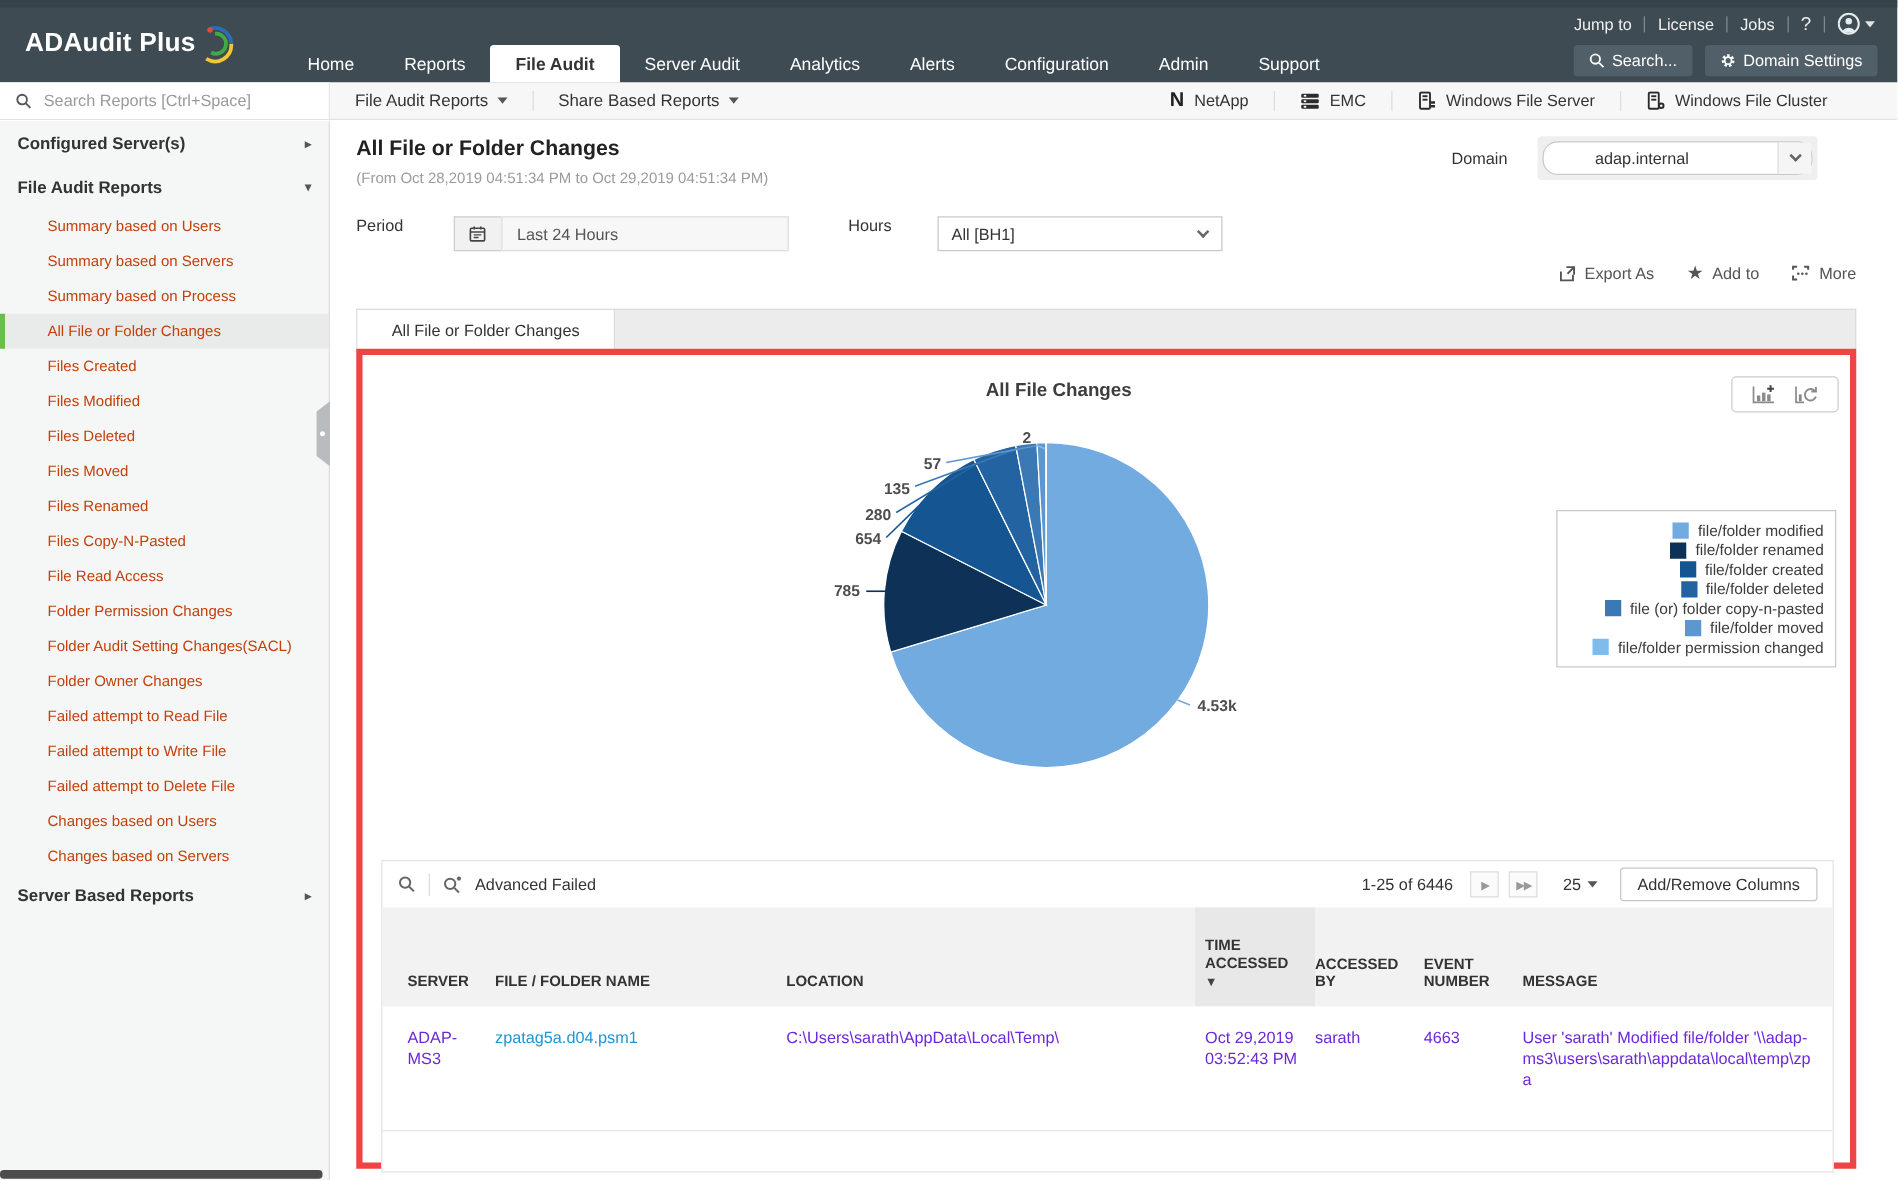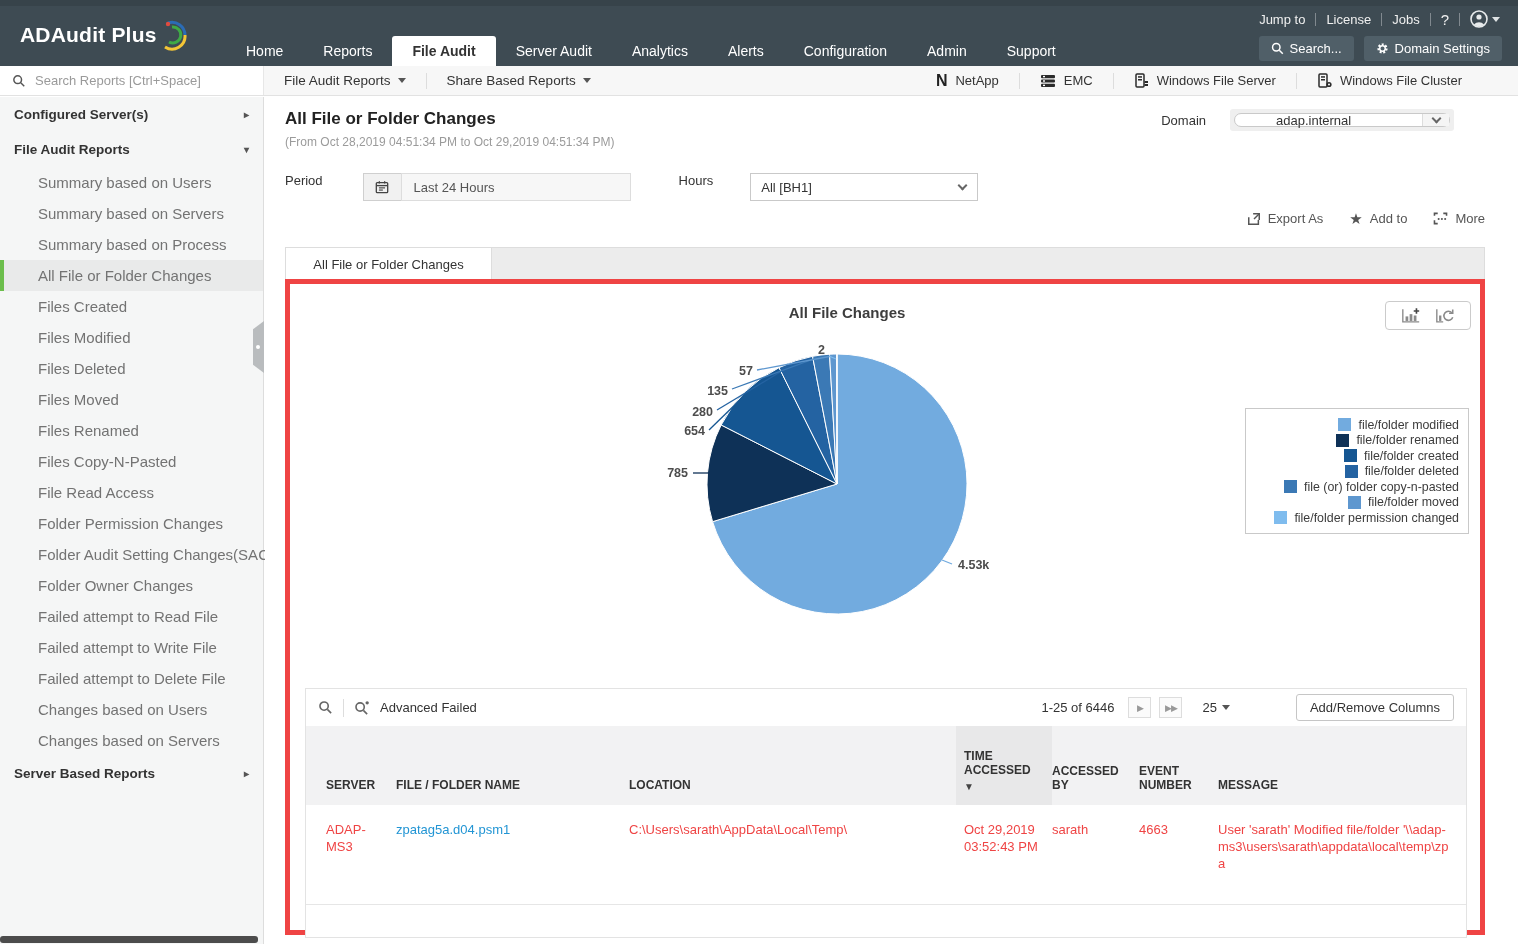--- a/index.html
+++ b/index.html
@@ -29,37 +29,37 @@
   .toolbar-search input::placeholder { color:#9a9a9a; }
   .tb-menus { display:flex; align-items:center; }
   .tb-menu { display:flex; align-items:center; gap:7px; font-size:13.5px; color:#333; padding:0 20px; cursor:pointer; height:100%; }
   .tb-sep { width:1px; height:16px; background:#ddd; align-self:center; }
   .tb-right { margin-left:auto; display:flex; align-items:center; padding-right:36px; }
   .integration { display:flex; align-items:center; gap:8px; font-size:13px; color:#333; padding:0 20px; cursor:pointer; }
   .tri-dn { display:inline-block; width:0; height:0; border-left:4px solid transparent; border-right:4px solid transparent; border-top:5px solid #555; }
 
   
   .sidebar { position:absolute; top:97px; left:0; bottom:0; width:264px; background:#F5F6F6; border-right:1px solid #DDD; }
-  .side-entry { display:flex; align-items:center; font-size:15px; color:#737373; padding:7px 14px 7px 38px; cursor:pointer; white-space:nowrap; }
+  .side-entry { display:flex; align-items:center; font-size:12px; color:#c2410c; padding:7px 14px 7px 38px; cursor:pointer; white-space:nowrap; }
   .side-entry.hdr { font-weight:bold; color:#333; padding:10px 14px; font-size:13.5px; }
   .side-entry .arrow { margin-left:auto; font-size:10px; color:#555; }
   .side-entry.sel { background:#E9EAEA; border-left:4px solid #6CBE4C; padding-left:34px; }
   .side-handle { position:absolute; right:-1px; top:224px; width:11px; height:52px; background:#B9BCBE; clip-path:polygon(100% 0,100% 100%,0 84%,0 16%); cursor:pointer; }
   .side-handle::after { content:""; position:absolute; top:24px; left:3px; width:4px; height:4px; border-radius:50%; background:#fff; }
   .side-hscroll { position:absolute; left:0; bottom:1px; width:258px; height:7px; background:#4C4C4C; border-radius:3px; cursor:pointer; }
 
   
   .content { position:absolute; top:97px; left:265px; right:0; bottom:0; background:#fff; }
   .page-title { position:absolute; left:20px; top:12px; font-size:17px; font-weight:bold; color:#222; }
   .page-sub { position:absolute; left:20px; top:38px; font-size:12px; color:#9b9b9b; }
 
   .domain-row { position:absolute; top:12px; right:64px; display:flex; align-items:center; gap:24px; }
   .domain-label { font-size:13px; color:#333; }
   .sel-frame { background:#EFEFEF; padding:4px; border-radius:3px; }
-  .select-box { display:flex; align-items:center; width:216px; height:14px; background:#fff; border:1px solid #C9C9C9; border-radius:12px; cursor:pointer;padding-left:32px; }
+  .select-box { display:flex; align-items:center; width:216px; height:27px; background:#fff; border:1px solid #C9C9C9; border-radius:12px; cursor:pointer;padding-left:32px; }
   .select-box .sel-text { flex:1; font-size:13px; color:#333; padding:0 9px; }
   .select-box .sel-arrow { width:27px; height:100%; display:flex; align-items:center; justify-content:center; border-left:1px solid #ddd; background:#F5F5F5; }
   .chev { display:inline-block; width:7px; height:7px; border-right:2px solid #666; border-bottom:2px solid #666; transform:rotate(45deg); margin-top:-4px; }
 
   .filter-row { position:absolute; top:76px; left:20px; display:flex; align-items:flex-start; }
   .lbl { font-size:13px; color:#333; }
   .cal-btn { width:38px; height:28px; background:#F1F1F1; border:1px solid #CFCFCF; border-right:none; display:flex; align-items:center; justify-content:center; cursor:pointer; margin-left:40px; }
   .period-input { width:230px; height:28px; background:#F7F7F7; border:1px solid #DDD; font-size:13px; color:#555; padding:0 12px; font-family:"Liberation Sans",sans-serif; }
   .hours-label { margin-left:48px; }
   .hours-select { margin-left:37px; display:flex; align-items:center; width:228px; height:28px; background:#fff; border:1px solid #C9C9C9; cursor:pointer; }
@@ -85,30 +85,30 @@
 
   
   .table-panel { position:absolute; left:15px; right:13px; top:404px; height:250px; border:1px solid #E3E3E3; background:#fff; overflow:hidden; }
   .tsearch-row { height:37px; display:flex; align-items:center; padding:0 12px; gap:10px; }
   .vline { width:1px; height:18px; background:#ddd; }
   .adv-label { font-size:13px; color:#333; cursor:pointer; }
   .tsearch-right { margin-left:auto; display:flex; align-items:center; gap:8px; }
   .range-text { font-size:13px; color:#333; margin-right:6px; }
   .pg-btn { width:23px; height:21px; background:#FBFBFB; border:1px solid #DDD; color:#999; font-size:9px; display:flex; align-items:center; justify-content:center; cursor:pointer; letter-spacing:-1px; }
   .pgsize { display:flex; align-items:center; gap:5px; font-size:13px; color:#333; margin:0 10px 0 12px; cursor:pointer; }
-  .addrem-btn { background:#fff; border:1px solid #C6C6C6; border-radius:3px; font-size:13px; color:#333; padding:5px 13px; cursor:pointer; font-family:"Liberation Sans",sans-serif;margin-left:48px; }
+  .addrem-btn { background:#fff; border:1px solid #C6C6C6; border-radius:3px; font-size:13px; color:#333; padding:5px 13px; cursor:pointer; font-family:"Liberation Sans",sans-serif; }
 
   .grid { display:grid; grid-template-columns:70px 233px 335px 88px 87px 79px 1fr; padding-left:20px; }
   .thead { background:#F2F2F3; height:79px; }
   .th { display:flex; align-items:flex-end; padding-bottom:13px; font-size:12px; font-weight:bold; color:#333; padding-right:10px; cursor:pointer; }
   .th.sorted { background:#E8E8E9; padding-left:8px; margin-left:-8px; flex-direction:column; align-items:flex-start; justify-content:flex-end; gap:4px; }
   .th .sort-caret { display:none; font-size:10px; color:#444; }
   .th.sorted .sort-caret { display:block; }
   .trow { height:100px; border-bottom:1px solid #E6E6E6; }
-  .td { font-size:13px; color:#ef4444; padding-top:16px; padding-right:12px; line-height:17px; word-break:break-word; }
+  .td { font-size:13px; color:#6d28d9; padding-top:16px; padding-right:12px; line-height:17px; word-break:break-word; }
   .td.link { color:#2295D4; cursor:pointer; }
   .td.time { padding-left:0; }
 </style>
 </head>
 <body>
 
 <div class="app">
 
   <div class="navbar">
     <div class="logo">

